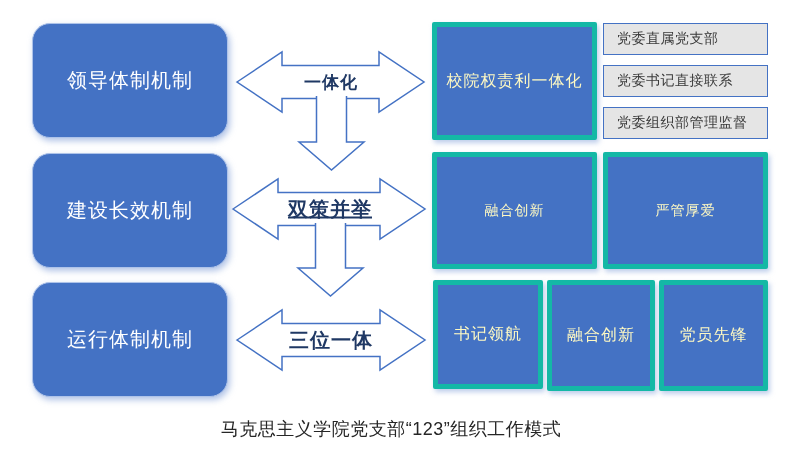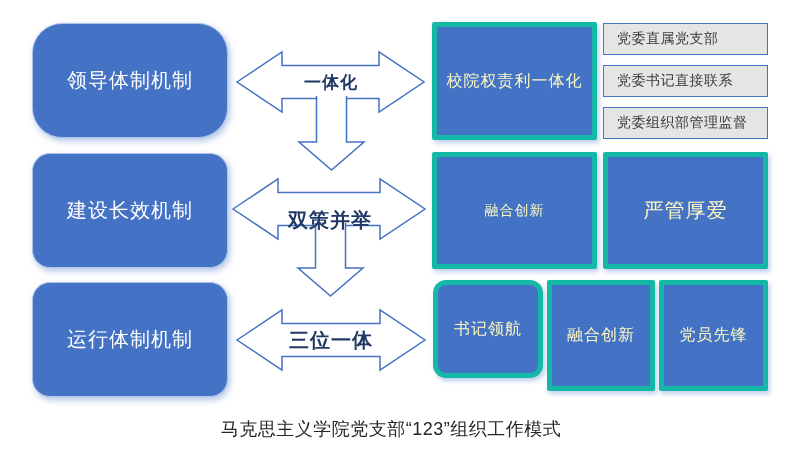--- a/index.html
+++ b/index.html
@@ -46,35 +46,35 @@
 <div class="canvas">
 
   <svg class="arrows" width="800" height="454" viewBox="0 0 800 454">
     <path d="M237,82 L282,52 L282,65.5 L379,65.5 L379,52 L424,82 L379,112 L379,98.5 L282,98.5 L282,112 Z"></path>
     <path d="M316.5,96 L316.5,142 L299,142 L331.5,170 L364,142 L346.5,142 L346.5,96"></path>
     <path d="M233,209 L278,179 L278,192.5 L380,192.5 L380,179 L425,209 L380,239 L380,225.5 L278,225.5 L278,239 Z"></path>
     <path d="M315.5,223 L315.5,268 L298,268 L330.5,296 L363,268 L345.5,268 L345.5,223"></path>
     <path d="M237,340 L282,310 L282,323.5 L380,323.5 L380,310 L425,340 L380,370 L380,356.5 L282,356.5 L282,370 Z"></path>
   </svg>
 
-  <div class="abs lbox" style="top:23px;border-radius:30px;">领导体制机制</div>
+  <div class="abs lbox" style="top:23px;">领导体制机制</div>
   <div class="abs lbox" style="top:153px;">建设长效机制</div>
   <div class="abs lbox" style="top:282px;">运行体制机制</div>
 
   <div class="arrow-label" style="left:331px;top:82px;font-size:17px;">一体化</div>
-  <div class="arrow-label" style="left:330px;top:220px;">双策并举</div>
+  <div class="arrow-label" style="left:330px;top:209px;text-decoration:underline;">双策并举</div>
   <div class="arrow-label" style="left:331px;top:340px;">三位一体</div>
 
   <div class="abs rbox" style="left:432px;top:22px;width:165px;height:118px;font-size:16px;">校院权责利一体化</div>
   <div class="abs wbox" style="left:603px;top:23px;width:165px;height:32px;">党委直属党支部</div>
   <div class="abs wbox" style="left:603px;top:65px;width:165px;height:32px;">党委书记直接联系</div>
   <div class="abs wbox" style="left:603px;top:107px;width:165px;height:32px;">党委组织部管理监督</div>
 
   <div class="abs rbox" style="left:432px;top:152px;width:165px;height:117px;font-size:14px;">融合创新</div>
-  <div class="abs rbox" style="left:603px;top:152px;width:165px;height:117px;font-size:20px;">严管厚爱</div>
+  <div class="abs rbox" style="left:603px;top:152px;width:165px;height:117px;font-size:14px;">严管厚爱</div>
 
-  <div class="abs rbox" style="left:433px;top:280px;width:110px;height:98px;font-size:16px;border-radius:13px;">书记领航</div>
+  <div class="abs rbox" style="left:433px;top:280px;width:110px;height:109px;font-size:16px;">书记领航</div>
   <div class="abs rbox" style="left:547px;top:280px;width:108px;height:111px;font-size:16px;">融合创新</div>
   <div class="abs rbox" style="left:659px;top:280px;width:109px;height:111px;font-size:16px;">党员先锋</div>
 
   <div class="abs caption">马克思主义学院党支部“123”组织工作模式</div>
 
 </div>
 
 </body></html>

